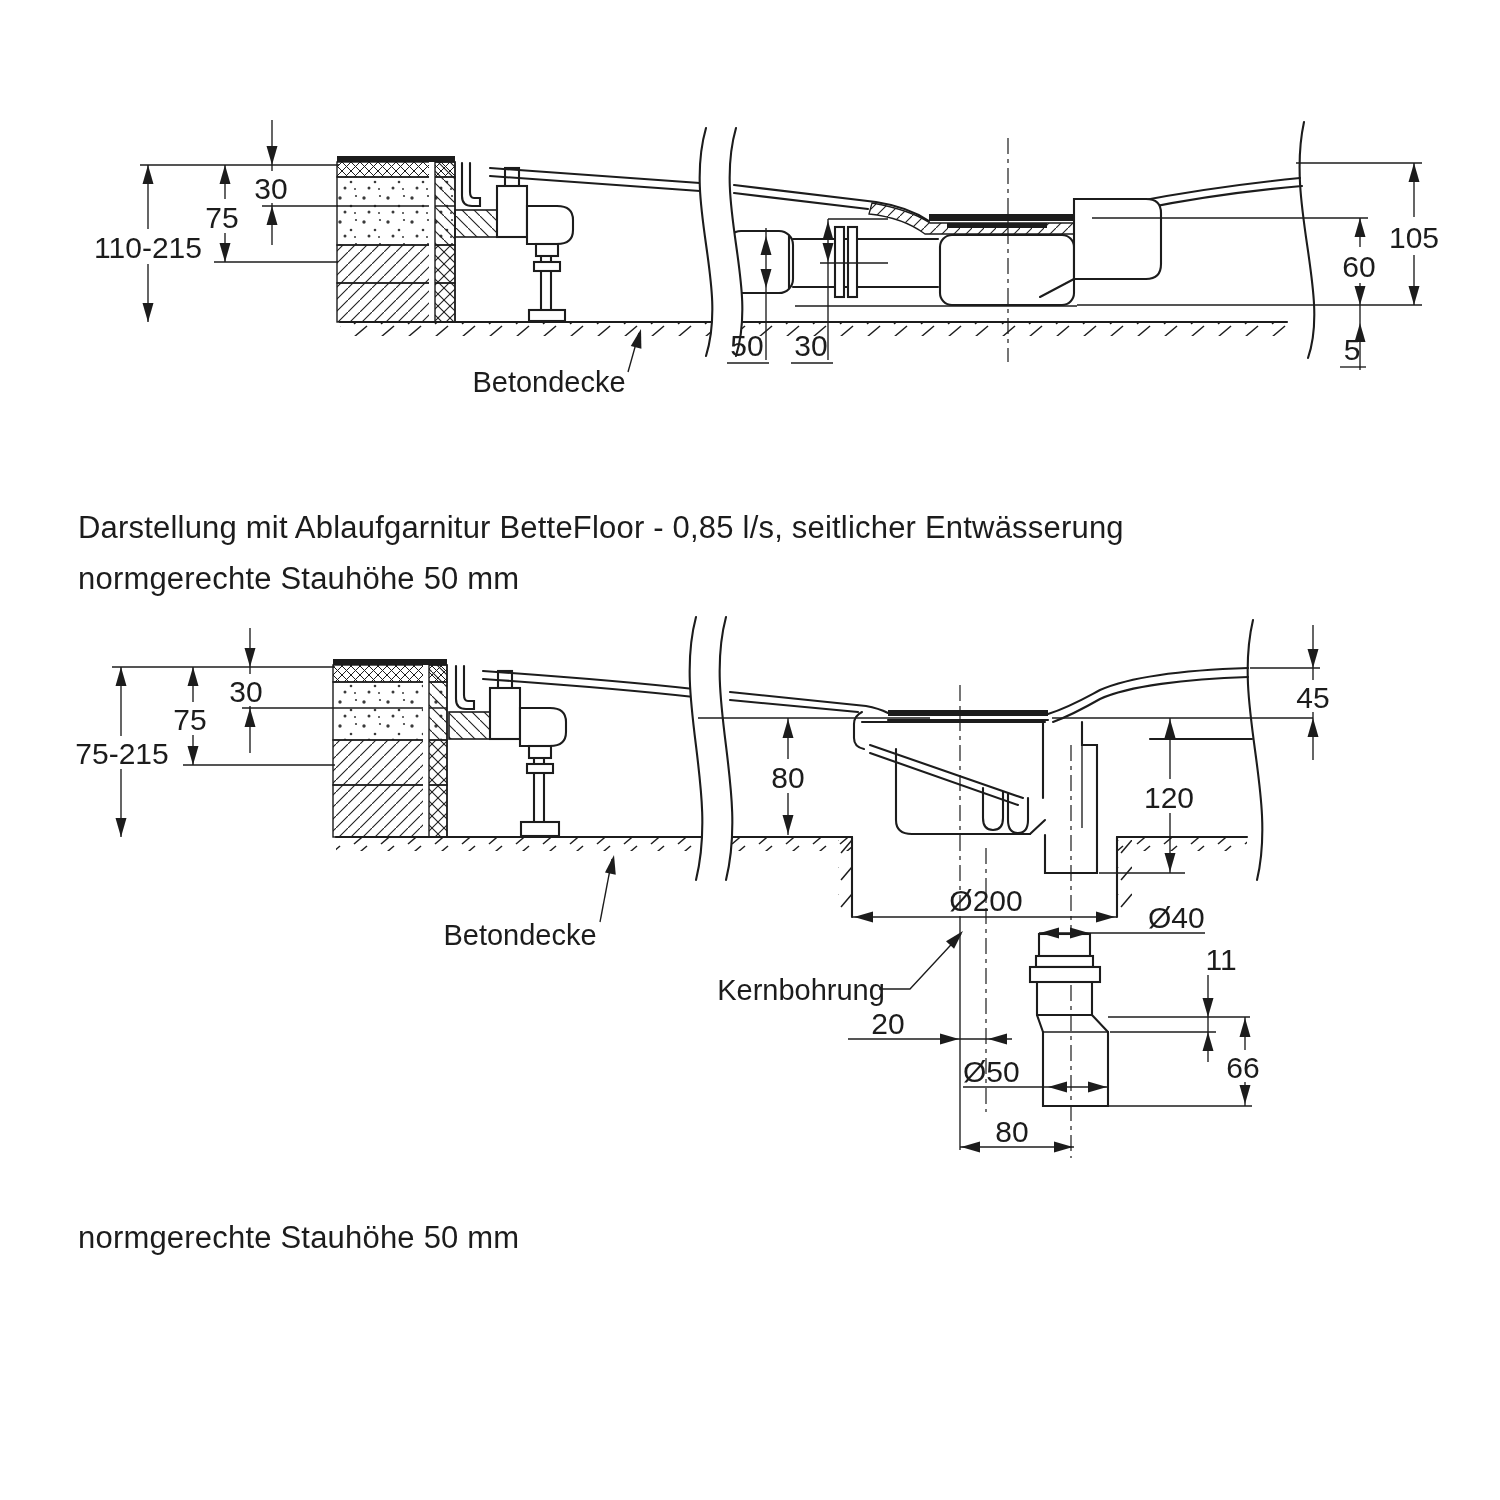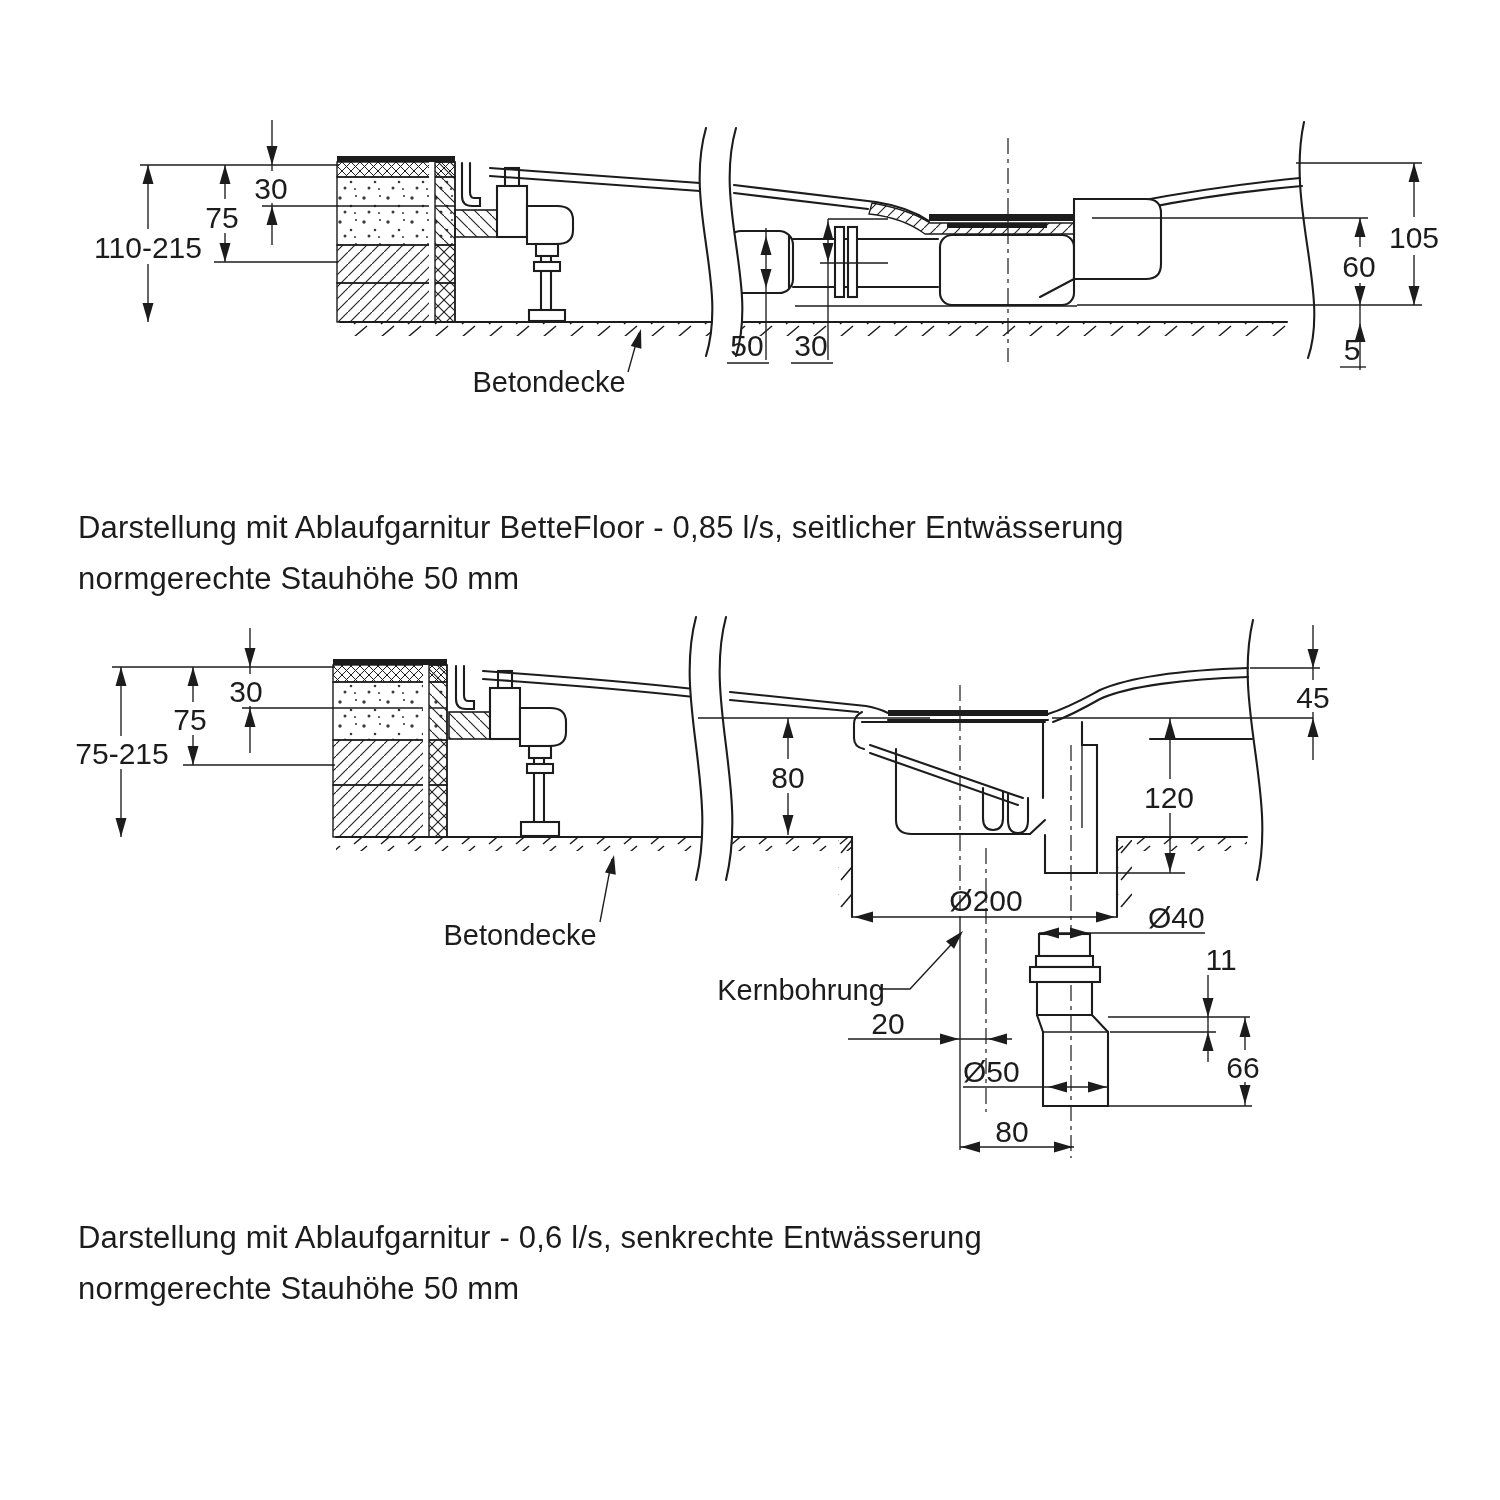--- a/index.html
+++ b/index.html
@@ -371,17 +371,16 @@
     </g>
   </g>
 </svg>
 
 <div class="caption" style="top:470px;margin-top:32px;">
   <div>Darstellung mit Ablaufgarnitur BetteFloor - 0,85 l/s, seitlicher Entwässerung</div>
   <div>normgerechte Stauhöhe 50 mm</div>
 </div>
 
 <div class="caption" style="top:1212px;">
-  <div>Darstellung mit Ablaufgarnitur - 0,6 l/s, senkrechte Entwässerung</div>
   <div>normgerechte Stauhöhe 50 mm</div>
 </div>
 
 </div>
 
 </body></html>

